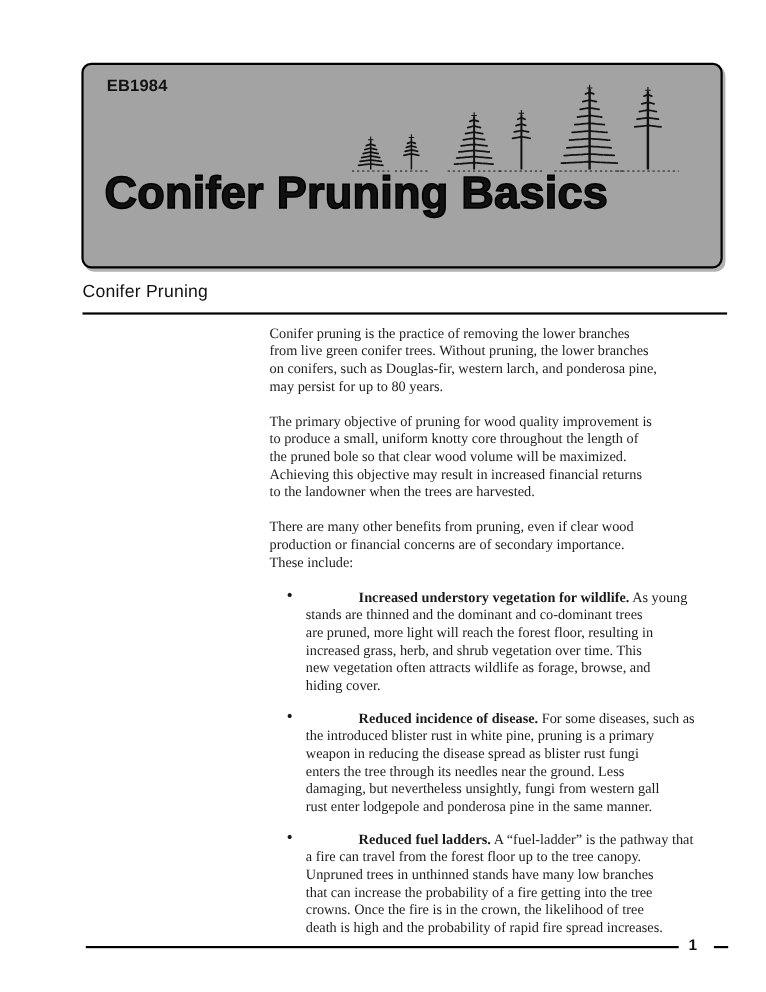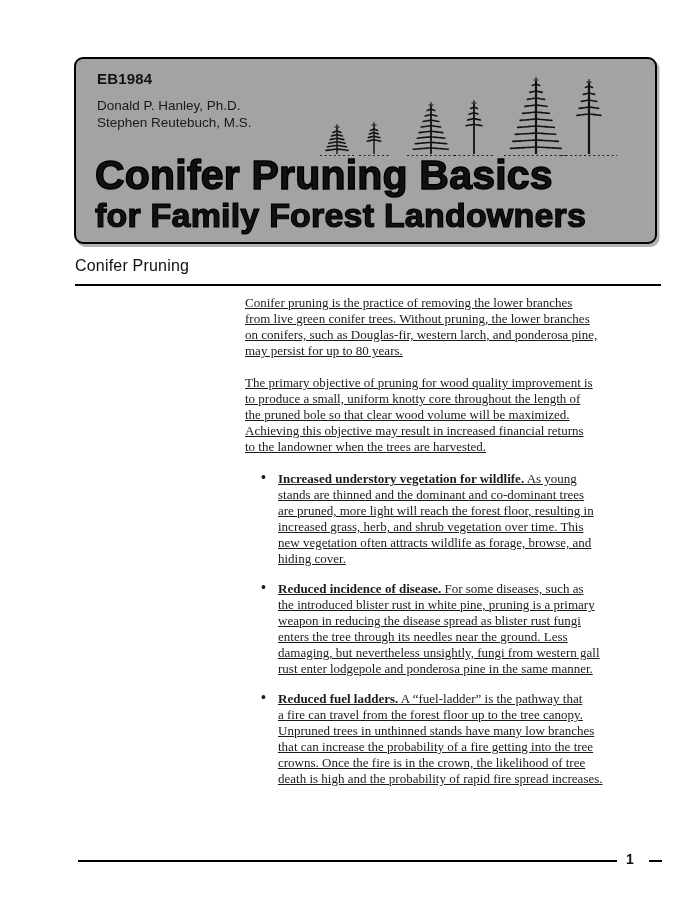--- a/index.html
+++ b/index.html
@@ -23,43 +23,39 @@
   .title2{
     position:absolute;left:19px;top:139px;font-size:34px;font-weight:bold;line-height:1;
     letter-spacing:0.2px;-webkit-text-stroke:1.2px #000;white-space:nowrap;
   }
   
   .section-heading{position:absolute;left:75px;top:257px;font-size:16px;font-weight:normal;letter-spacing:0.2px;}
   .heading-rule{position:absolute;left:75px;top:284px;width:586px;height:2px;background:#000;}
   
   .bodycol{
     position:absolute;left:245px;top:295px;width:430px;
-    font-family:"Liberation Serif",serif;font-size:13px;line-height:16px;color:#1b1b1b;text-decoration:underline;
+    font-family:"Liberation Serif",serif;font-size:13px;line-height:16px;color:#1b1b1b;
   }
   .bodycol p{margin:0 0 16px 0;white-space:pre;}
   .bullets{list-style:none;margin:14px 0 0 0;padding:0;}
   .bullets li{position:relative;padding-left:33px;margin:0 0 14px 0;white-space:pre;}
   .bullets li::before{content:"\2022";position:absolute;left:16px;top:-1px;font-weight:bold;font-size:14px;}
-  .bullet-lead{font-weight:bold;}
+  .bullet-lead{font-weight:bold;margin-left:48px;}
   
   .footer-rule{position:absolute;left:78px;top:860px;width:539px;height:2px;background:#000;}
   .page-num{position:absolute;left:626px;top:851px;font-size:14px;font-weight:bold;}
   .footer-dash{position:absolute;left:649px;top:860px;width:13px;height:2px;background:#000;}
 </style>
 </head>
 <body>
 
 <div class="page">
 
   <div class="header-box">
     <div class="pub-number">EB1984</div>
-    <div class="authors">
-      <div>Donald P. Hanley, Ph.D.</div>
-      <div>Stephen Reutebuch, M.S.</div>
-    </div>
     <svg class="trees" width="312" height="88" viewBox="0 0 312 88" id="trees-svg" aria-hidden="true">
         <line x1="6" y1="82.5" x2="40" y2="82.5" stroke="#111" stroke-width="0.9" stroke-dasharray="2 2.6"></line>
         <line x1="23" y1="81" x2="23" y2="55" stroke="#111" stroke-width="1.4"></line>
         <line x1="23" y1="56" x2="23" y2="51" stroke="#111" stroke-width="1"></line>
         <line x1="20.5" y1="54" x2="25.5" y2="54" stroke="#111" stroke-width="1"></line>
         <path d="M 19.035714285714285 59.4 L 23 58 L 26.964285714285715 59.4" fill="none" stroke="#111" stroke-width="1.6" stroke-dasharray="4 1.2" stroke-linecap="round"></path>
         <path d="M 17.62142857142857 63 L 23 61.6 L 28.37857142857143 63" fill="none" stroke="#111" stroke-width="1.6" stroke-dasharray="4 1.2" stroke-linecap="round"></path>
         <path d="M 16.207142857142856 66.60000000000001 L 23 65.2 L 29.792857142857144 66.60000000000001" fill="none" stroke="#111" stroke-width="1.6" stroke-dasharray="4 1.2" stroke-linecap="round"></path>
         <path d="M 14.792857142857144 70.2 L 23 68.8 L 31.207142857142856 70.2" fill="none" stroke="#111" stroke-width="1.6" stroke-dasharray="4 1.2" stroke-linecap="round"></path>
         <path d="M 13.378571428571433 73.8 L 23 72.39999999999999 L 32.62142857142857 73.8" fill="none" stroke="#111" stroke-width="1.6" stroke-dasharray="4 1.2" stroke-linecap="round"></path>
@@ -110,36 +106,38 @@
         <line x1="275" y1="81" x2="275" y2="10" stroke="#111" stroke-width="2.2"></line>
         <line x1="275" y1="11" x2="275" y2="6" stroke="#111" stroke-width="1"></line>
         <line x1="272.5" y1="9" x2="277.5" y2="9" stroke="#111" stroke-width="1"></line>
         <path d="M 271.4931506849315 14.4 L 275 13 L 278.5068493150685 14.4" fill="none" stroke="#111" stroke-width="1.6" stroke-dasharray="4 1.2" stroke-linecap="round"></path>
         <path d="M 269.3835616438356 21.4 L 275 20 L 280.6164383561644 21.4" fill="none" stroke="#111" stroke-width="1.6" stroke-dasharray="4 1.2" stroke-linecap="round"></path>
         <path d="M 267.2739726027397 28.4 L 275 27 L 282.7260273972603 28.4" fill="none" stroke="#111" stroke-width="1.6" stroke-dasharray="4 1.2" stroke-linecap="round"></path>
         <path d="M 265.16438356164383 35.4 L 275 34 L 284.83561643835617 35.4" fill="none" stroke="#111" stroke-width="1.6" stroke-dasharray="4 1.2" stroke-linecap="round"></path>
         <path d="M 263.05479452054794 42.4 L 275 41 L 286.94520547945206 42.4" fill="none" stroke="#111" stroke-width="1.6" stroke-dasharray="4 1.2" stroke-linecap="round"></path>
       </svg>
     <div class="title1">Conifer Pruning Basics</div>
-    <div class="title2">for Family Forest Landowners</div>
   </div>
 
   <div class="section-heading">Conifer Pruning</div>
   <div class="heading-rule"></div>
 
   <div class="bodycol">
     <p>Conifer pruning is the practice of removing the lower branches
 from live green conifer trees. Without pruning, the lower branches
 on conifers, such as Douglas-fir, western larch, and ponderosa pine,
 may persist for up to 80 years.</p>
     <p>The primary objective of pruning for wood quality improvement is
 to produce a small, uniform knotty core throughout the length of
 the pruned bole so that clear wood volume will be maximized.
 Achieving this objective may result in increased financial returns
 to the landowner when the trees are harvested.</p>
+    <p>There are many other benefits from pruning, even if clear wood
+production or financial concerns are of secondary importance.
+These include:</p>
     <ul class="bullets">
       <li><span class="bullet-lead">Increased understory vegetation for wildlife.</span><span> As young
 stands are thinned and the dominant and co-dominant trees
 are pruned, more light will reach the forest floor, resulting in
 increased grass, herb, and shrub vegetation over time. This
 new vegetation often attracts wildlife as forage, browse, and
 hiding cover.</span></li>
       <li><span class="bullet-lead">Reduced incidence of disease.</span><span> For some diseases, such as
 the introduced blister rust in white pine, pruning is a primary
 weapon in reducing the disease spread as blister rust fungi

